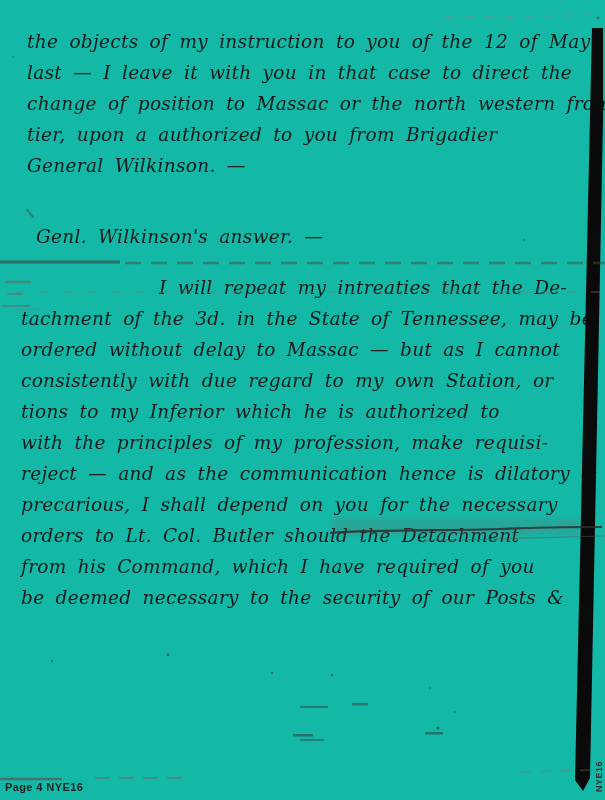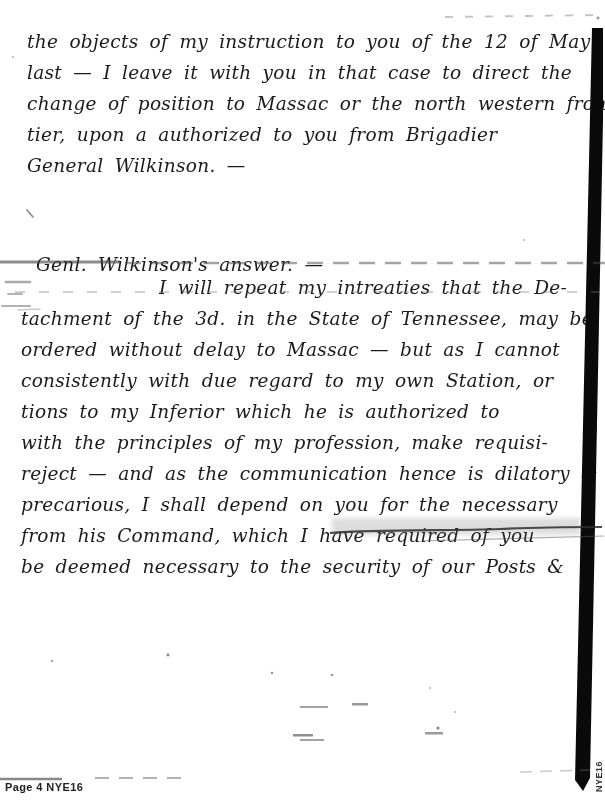--- a/index.html
+++ b/index.html
@@ -1,27 +1,27 @@
 <!DOCTYPE html>
 <html><head>
 <meta charset="utf-8">
 <style>
   html,body{margin:0;padding:0;background:#e8e8e8;}
   #page{
-    position:relative;width:605px;height:800px;background:#ffffff;
+    position:relative;width:605px;height:800px;background:#14b8a6;
     overflow:hidden;font-family:"DejaVu Serif",serif;
   }
   .hw{
     font-family:"DejaVu Serif",serif;font-style:italic;
     font-size:18.5px;color:#1b1b1b;letter-spacing:.3px;word-spacing:5px;
     white-space:nowrap;
   }
   .line{height:31px;line-height:31px;}
   #para1{position:absolute;top:26px;left:27px;width:560px;}
-  #heading{position:absolute;top:221px;left:36px;height:31px;line-height:31px;margin-top:28px;}
+  #heading{position:absolute;top:221px;left:36px;height:31px;line-height:31px;}
   #para2{position:absolute;top:272px;left:21px;width:575px;}
   #para2 .line.indent{padding-left:138px;}
   #footer{
     position:absolute;left:5px;top:781px;
     font-family:"Liberation Sans",sans-serif;font-weight:bold;
     font-size:11px;color:#222;letter-spacing:.4px;text-align:center;
   }
   #edge-label{
     position:absolute;left:594px;top:792px;
     transform:rotate(-90deg);transform-origin:0 0;
@@ -47,20 +47,21 @@
 
   <div id="para2">
     <div class="hw line indent">I will repeat my intreaties that the De-</div>
     <div class="hw line">tachment of the 3d. in the State of Tennessee, may be</div>
     <div class="hw line">ordered without delay to Massac — but as I cannot</div>
     <div class="hw line">consistently with due regard to my own Station, or</div>
     <div class="hw line">tions to my Inferior which he is authorized to</div>
     <div class="hw line">with the principles of my profession, make requisi-</div>
     <div class="hw line">reject — and as the communication hence is dilatory &amp;</div>
     <div class="hw line">precarious, I shall depend on you for the necessary</div>
+    <div class="hw line">orders to Lt. Col. Butler should the Detachment</div>
     <div class="hw line">from his Command, which I have required of you</div>
     <div class="hw line">be deemed necessary to the security of our Posts &amp;</div>
   </div>
 
   <svg id="artifacts" width="605" height="800" viewBox="0 0 605 800">
     <defs>
       <filter id="blur1" x="-20%" y="-60%" width="140%" height="220%">
         <feGaussianBlur stdDeviation="2"></feGaussianBlur>
       </filter>
     </defs>

